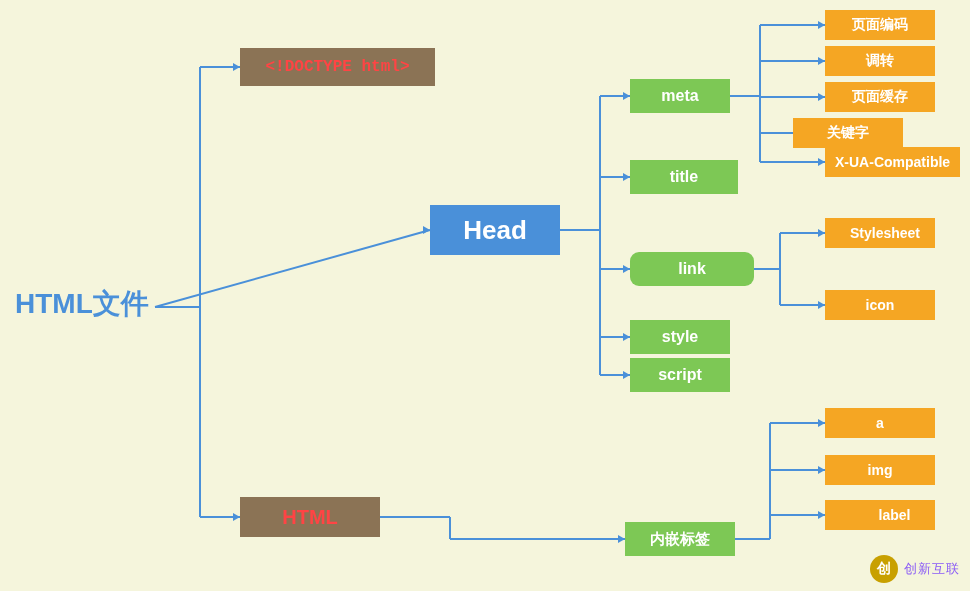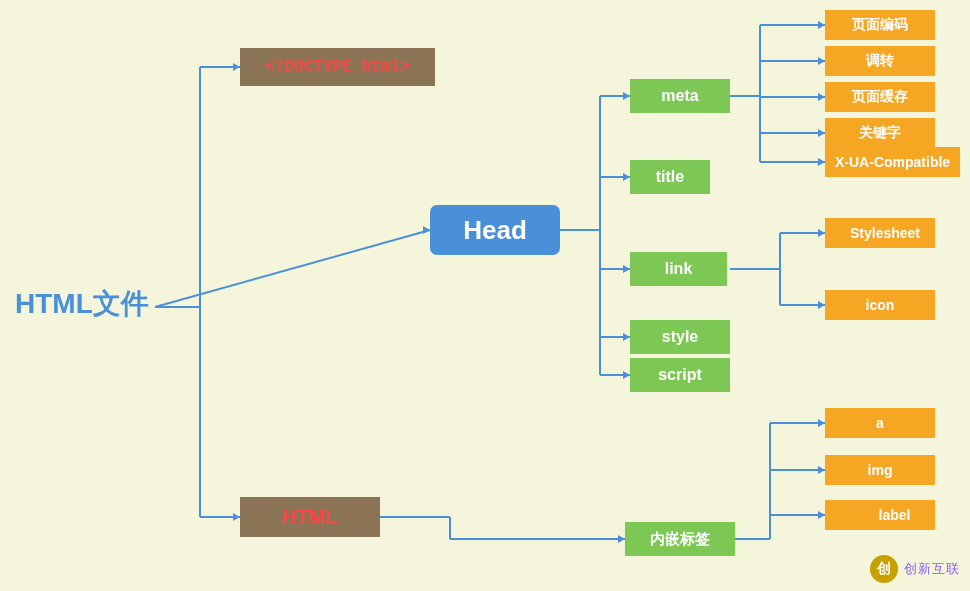--- a/index.html
+++ b/index.html
@@ -38,21 +38,21 @@
       font-family: 'Courier New', monospace;
       font-size: 16px;
       width: 195px; height: 38px;
       border: none;
     }
     .node-head {
       left: 430px; top: 205px;
       background-color: #4a90d9;
       color: white;
       font-size: 26px;
-      width: 130px; height: 50px; border-radius: 7px;
+      width: 130px; height: 50px;
     }
     .node-html {
       left: 240px; top: 497px;
       background-color: #8b7355;
       color: #ff4444;
       font-size: 20px;
       font-weight: bold;
       width: 140px; height: 40px;
     }
     .node-meta {
@@ -60,28 +60,28 @@
       background-color: #7dc855;
       color: white;
       font-size: 16px;
       width: 100px; height: 34px;
     }
     .node-title {
       left: 630px; top: 160px;
       background-color: #7dc855;
       color: white;
       font-size: 16px;
-      width: 80px; height: 34px;
+      width: 108px; height: 34px;
     }
     .node-link {
       left: 630px; top: 252px;
       background-color: #7dc855;
       color: white;
       font-size: 16px;
-      width: 97px; height: 34px;
+      width: 124px; height: 34px; border-radius: 9px;
     }
     .node-style {
       left: 630px; top: 320px;
       background-color: #7dc855;
       color: white;
       font-size: 16px;
       width: 100px; height: 34px;
     }
     .node-script {
       left: 630px; top: 358px;
@@ -107,21 +107,21 @@
       display: flex;
       align-items: center;
       justify-content: center;
       padding: 0 10px;
       height: 30px;
       min-width: 110px;
     }
     .leaf-encoding { left: 825px; top: 10px; }
     .leaf-redirect { left: 825px; top: 46px; }
     .leaf-cache { left: 825px; top: 82px; }
-    .leaf-keyword { left: 825px; top: 118px; font-family: Liberation Mono, monospace; }
+    .leaf-keyword { left: 793px; top: 118px; font-family: Liberation Mono, monospace; }
     .leaf-xuac { left: 825px; top: 147px; }
     .leaf-stylesheet { left: 825px; top: 218px; padding-left: 20px; }
     .leaf-icon { left: 825px; top: 290px; }
     .leaf-a { left: 825px; top: 408px; }
     .leaf-img { left: 825px; top: 455px; }
     .leaf-label { left: 825px; top: 500px; padding-left: 39px; }
 
     
     .watermark {
       position: absolute;

